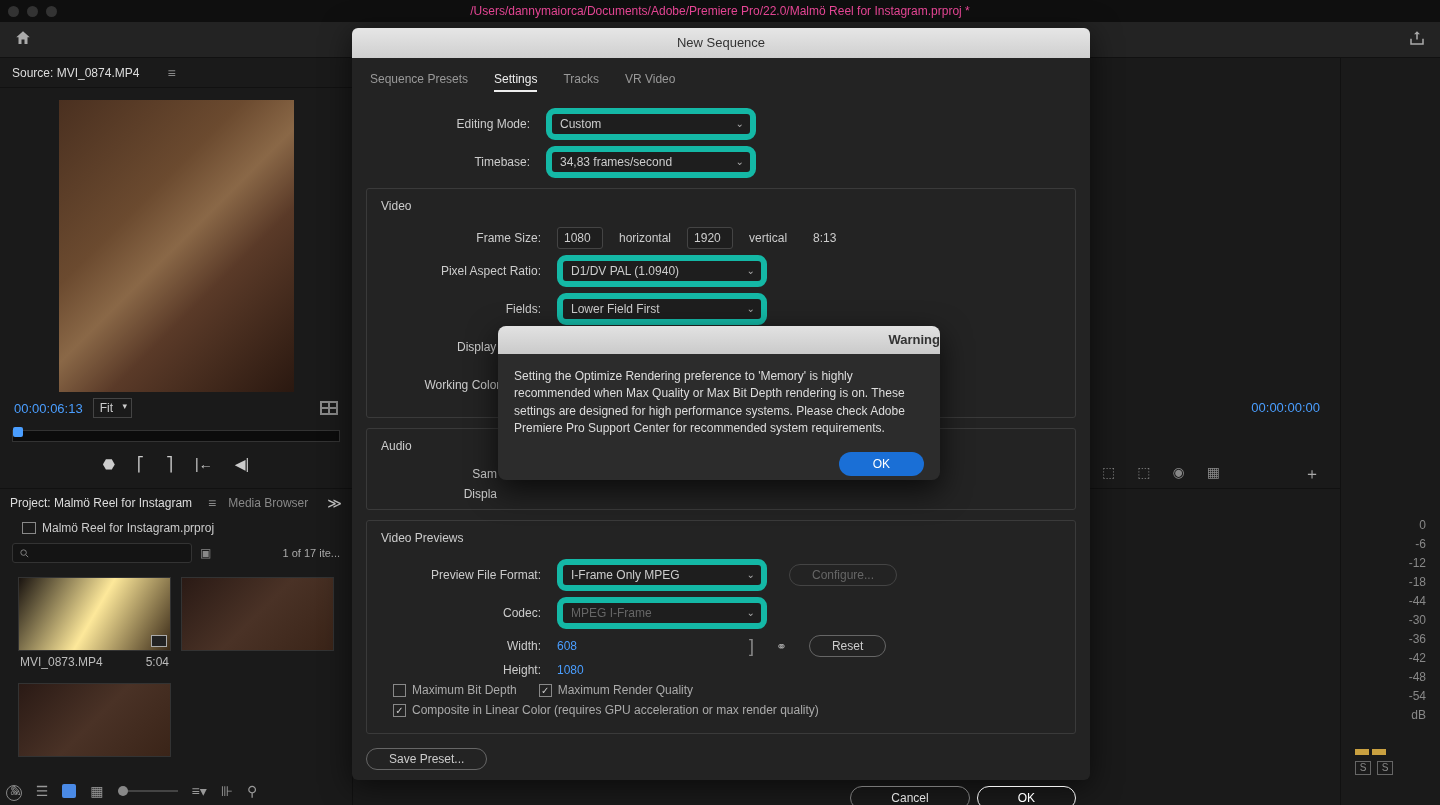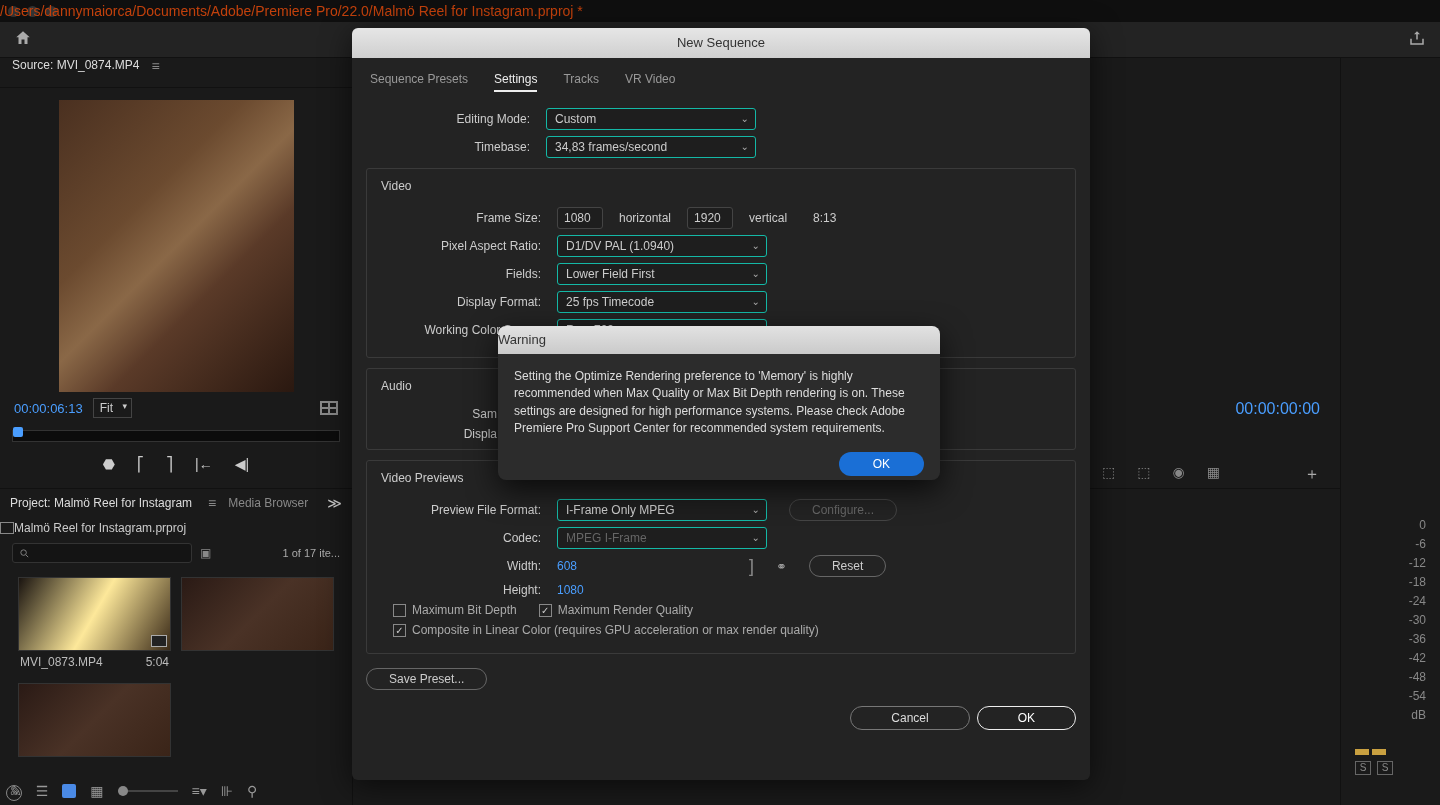--- a/index.html
+++ b/index.html
@@ -2,62 +2,62 @@
 <html><head>
 <meta charset="utf-8">
 <style>
 *{margin:0;padding:0;box-sizing:border-box;font-family:-apple-system,BlinkMacSystemFont,"Segoe UI",sans-serif;font-size:12px;user-select:none}
 body{background:#1a1a1a;color:#aaa;width:1440px;height:805px;overflow:hidden;position:relative}
 
 
 .title-bar{height:22px;background:#0f0f0f;display:flex;align-items:center;padding:0 8px;position:relative}
 .traffic{display:flex;gap:8px}
 .traffic span{width:11px;height:11px;border-radius:50%;background:#333}
-.title-path{position:absolute;left:0;right:0;color:#c2410c;font-size:14px}
+.title-path{position:absolute;left:0;right:0;text-align:center;color:#ec4899;font-size:12px}
 
 
 .top-toolbar{height:36px;background:#232323;display:flex;align-items:center;padding:0 14px;justify-content:space-between;border-bottom:1px solid #111}
 .home-icon svg{width:18px;height:18px;fill:#aaa}
 .chev{color:#888;font-size:12px;text-align:center}
 .share-icon svg{width:18px;height:18px;fill:#aaa}
 
 
 .main{position:absolute;top:58px;left:0;right:0;bottom:0;display:grid;grid-template-columns:353px 1fr 100px;grid-template-rows:430px 1fr}
 
 
 .source-panel{background:#1a1a1a;border-right:1px solid #111;position:relative}
-.panel-tabs{height:30px;display:flex;padding:0 12px;gap:8px;border-bottom:1px solid #111}
+.panel-tabs{height:30px;display:flex;align-items:center;padding:0 12px;gap:24px;border-bottom:1px solid #111}
 .panel-tab{color:#ddd;font-size:12px}
 .panel-menu-icon{color:#888;font-size:14px;margin-left:4px}
 .video-preview{width:235px;height:292px;margin:12px auto 0;background:linear-gradient(135deg,#4a3020 0%,#6b4a2f 35%,#8a6847 50%,#5a3a28 65%,#2a1810 100%);position:relative}
 .tc-row{display:flex;align-items:center;padding:6px 14px;gap:10px}
 .tc-left{color:#4a9eff;font-size:13px}
 .fit-select{background:#1a1a1a;border:1px solid #444;color:#ccc;padding:2px 18px 2px 6px;font-size:11px;position:relative}
 .fit-select::after{content:"▾";position:absolute;right:4px;top:2px;font-size:9px}
 .quality-grid{margin-left:auto;width:18px;height:14px;border:1px solid #888;display:grid;grid-template-columns:1fr 1fr;grid-template-rows:1fr 1fr}
 .quality-grid span{border:0.5px solid #888}
 .scrubber{height:12px;margin:6px 12px 4px;position:relative;background:#0c0c0c;border:1px solid #333}
 .playhead{position:absolute;left:0;top:-4px;width:10px;height:10px;background:#4a9eff;border-radius:2px}
 .transport{display:flex;justify-content:center;gap:22px;padding:10px 0}
 .transport span{color:#ccc;font-size:14px}
 
 
 .prog-panel{background:#1a1a1a;position:relative}
-.tc-right{position:absolute;right:20px;top:342px;color:#4a9eff;font-size:16px}
+.tc-right{position:absolute;right:20px;top:342px;color:#4a9eff;font-size:13px}
 .prog-icons{position:absolute;right:10px;top:406px;display:flex;gap:22px}
 .prog-icons span{color:#888;font-size:14px}
 .plus-btn{position:absolute;right:20px;top:406px;color:#aaa;font-size:16px}
 
 
 .project-panel{grid-column:1;grid-row:2;background:#1a1a1a;border-top:1px solid #111;border-right:1px solid #111}
 .proj-tabs{height:28px;display:flex;align-items:center;padding:0 10px;gap:12px}
 .proj-tab{color:#ddd;font-size:12px}
 .proj-tab.dim{color:#888}
 .proj-chev{margin-left:auto;color:#ccc;font-size:14px}
-.proj-name-row{padding:4px 0;color:#ccc;font-size:12px;display:flex;align-items:center;gap:0}
+.proj-name-row{padding:4px 22px;color:#ccc;font-size:12px;display:flex;align-items:center;gap:6px}
 .bin-icon{width:14px;height:12px;border:1px solid #888;display:inline-block}
 .search-row{display:flex;align-items:center;padding:4px 12px;gap:8px}
 .search-box{flex:0 0 180px;background:#141414;border:1px solid #333;border-radius:3px;height:20px;display:flex;align-items:center;padding:0 6px}
 .search-box svg{width:11px;height:11px;fill:#888}
 .item-count{margin-left:auto;color:#aaa;font-size:11px}
 .bins{display:grid;grid-template-columns:1fr 1fr;gap:10px;padding:10px 18px}
 .clip{}
 .thumb{height:74px;background:linear-gradient(120deg,#5a3a28,#3a2a1f,#2a1810);border:1px solid #333;position:relative}
 .thumb.sunset{background:linear-gradient(120deg,#1a1410,#fde89a 50%,#3a2a18)}
 .thumb.water{background:linear-gradient(135deg,#2a1a15,#4a3226,#3a2418)}
@@ -83,21 +83,21 @@
 
 
 .dialog{position:absolute;left:352px;top:28px;width:738px;height:752px;background:#232323;border-radius:6px;box-shadow:0 6px 30px rgba(0,0,0,.6);z-index:100}
 .dlg-title{height:30px;background:linear-gradient(#e6e6e6,#cfcfcf);border-radius:6px 6px 0 0;color:#333;font-size:13px;text-align:center;line-height:30px;font-weight:500}
 .dlg-body{padding:14px}
 .dlg-tabs{display:flex;gap:26px;padding:0 4px 10px}
 .dlg-tab{color:#999;font-size:12px;padding-bottom:4px}
 .dlg-tab.active{color:#eee;border-bottom:2px solid #eee}
 .form-row{display:flex;align-items:center;margin:6px 0;gap:16px}
 .form-label{width:164px;text-align:right;color:#ccc;font-size:12px}
-.form-select{background:#1e1e1e;border:1px solid #14b8a6;border-radius:3px;color:#ccc;padding:3px 16px 3px 8px;font-size:12px;width:210px;position:relative}
+.form-select{background:#1e1e1e;border:6px solid #14b8a6;border-radius:9px;color:#ccc;padding:3px 16px 3px 8px;font-size:12px;width:210px;position:relative}
 .chev-d{position:absolute;right:6px;top:4px;font-size:10px;color:#aaa}
 .form-input{background:#1e1e1e;border:1px solid #444;border-radius:3px;color:#ccc;padding:3px 6px;font-size:12px;width:46px;text-align:left}
 .inline-text{color:#ccc;font-size:12px}
 
 .group{border:1px solid #3a3a3a;border-radius:3px;margin:10px 0;padding:10px}
 .group-title{color:#ccc;font-size:12px;margin:-18px 0 8px 0;background:#232323;display:inline-block;padding:0 4px}
 
 .blue-val{color:#4a9eff;font-size:12px}
 .link-icon{color:#aaa;font-size:13px;margin:0 6px}
 .pill-btn{background:#232323;border:1px solid #666;border-radius:12px;color:#ccc;padding:3px 22px;font-size:12px}
@@ -109,21 +109,21 @@
 
 .seq-name-row{display:flex;align-items:center;gap:8px;margin:18px 0 8px}
 .seq-input{flex:1;background:#141414;border:1px solid #333;border-radius:3px;padding:4px 8px;color:#ccc;font-size:12px}
 
 .dlg-footer{display:flex;justify-content:flex-end;gap:7px;margin-top:16px}
 .dlg-btn{border:1px solid #777;border-radius:14px;background:transparent;color:#ddd;padding:4px 40px;font-size:12px}
 .dlg-btn.primary{border:1.5px solid #eee;color:#fff}
 
 
 .warn{position:absolute;left:498px;top:326px;width:442px;background:#2c2c2c;border-radius:8px;box-shadow:0 10px 30px rgba(0,0,0,.7);z-index:200}
-.warn-title{height:28px;background:linear-gradient(#e2e2e2,#cacaca);border-radius:8px 8px 0 0;color:#333;font-size:13px;text-align:left;line-height:28px;font-weight:400}
+.warn-title{height:28px;background:linear-gradient(#e2e2e2,#cacaca);border-radius:8px 8px 0 0;color:#333;font-size:13px;text-align:right;line-height:28px;font-weight:700}
 .warn-body{padding:14px 16px 4px}
 .warn-text{color:#ddd;font-size:12px;line-height:1.45}
 .warn-footer{display:flex;justify-content:flex-end;margin-top:14px}
 .warn-ok{background:#1a6fd6;color:#fff;border:none;border-radius:14px;padding:5px 34px;font-size:12px}
 
 
 .cc-icon{position:absolute;left:6px;bottom:4px;width:16px;height:16px;border:1.5px solid #888;border-radius:50%;color:#888;font-size:10px;text-align:center;line-height:14px}
 </style>
 </head>
 <body>
@@ -241,21 +241,21 @@
   </div>
 
   <div class="timeline-panel"></div>
 
   <div class="meter">
     <div class="meter-scale">
       <span>0</span>
         <span>-6</span>
         <span>-12</span>
       <span>-18</span>
-        <span>-24</span>
+        <span>-44</span>
         <span>-30</span>
       <span>-36</span>
         <span>-42</span>
         <span>-48</span>
       <span>-54</span>
         <span>dB</span>
     </div>
     <div class="meter-bars">
         <span></span>
         <span></span>

